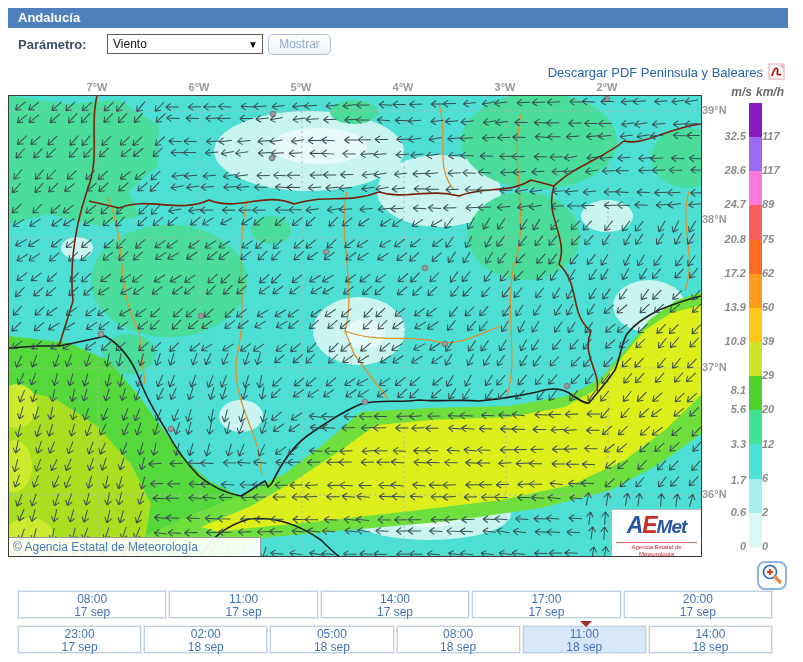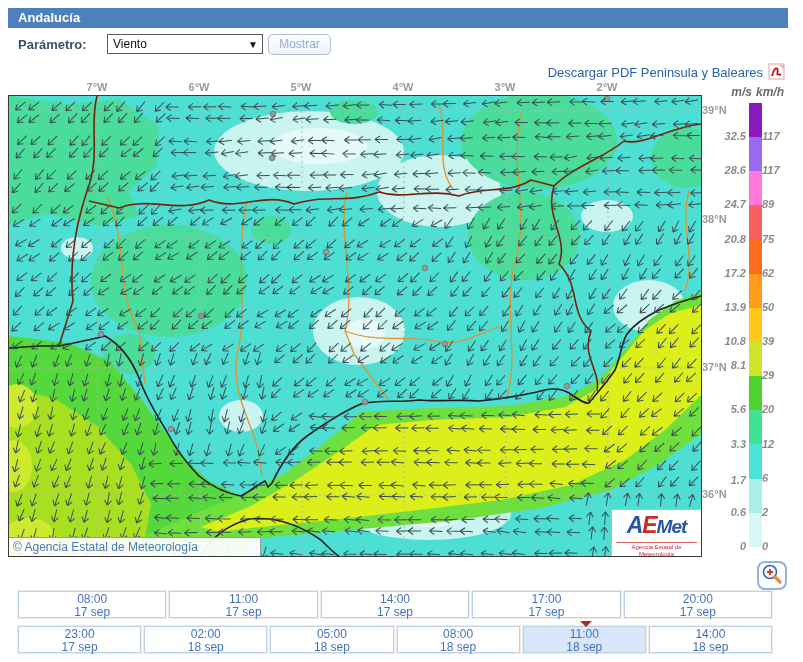--- a/index.html
+++ b/index.html
@@ -1265,21 +1265,21 @@
         <span class="legms" style="top: 114.462px;">24.7</span>
         <span class="legkmh" style="top: 114.462px;">89</span>
         <span class="legms" style="top: 148.615px;">20.8</span>
         <span class="legkmh" style="top: 148.615px;">75</span>
         <span class="legms" style="top: 182.769px;">17.2</span>
         <span class="legkmh" style="top: 182.769px;">62</span>
         <span class="legms" style="top: 216.923px;">13.9</span>
         <span class="legkmh" style="top: 216.923px;">50</span>
         <span class="legms" style="top: 251.077px;">10.8</span>
         <span class="legkmh" style="top: 251.077px;">39</span>
-        <span class="legms" style="top: 275px;">8.1</span>
+        <span class="legms" style="top: 300px;">8.1</span>
         <span class="legkmh" style="top: 285.231px;">29</span>
         <span class="legms" style="top: 319.385px;">5.6</span>
         <span class="legkmh" style="top: 319.385px;">20</span>
         <span class="legms" style="top: 353.538px;">3.3</span>
         <span class="legkmh" style="top: 353.538px;">12</span>
         <span class="legms" style="top: 390px;">1.7</span>
         <span class="legkmh" style="top: 387.692px;">6</span>
         <span class="legms" style="top: 421.846px;">0.6</span>
         <span class="legkmh" style="top: 421.846px;">2</span>
         <span class="legms" style="top: 456px;">0</span>

